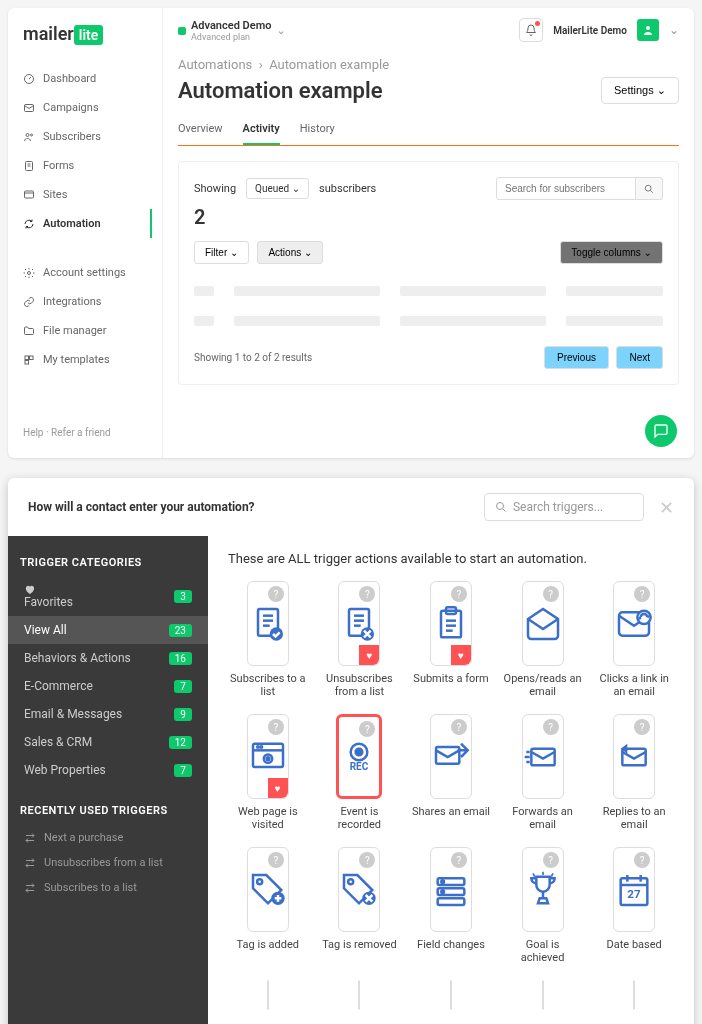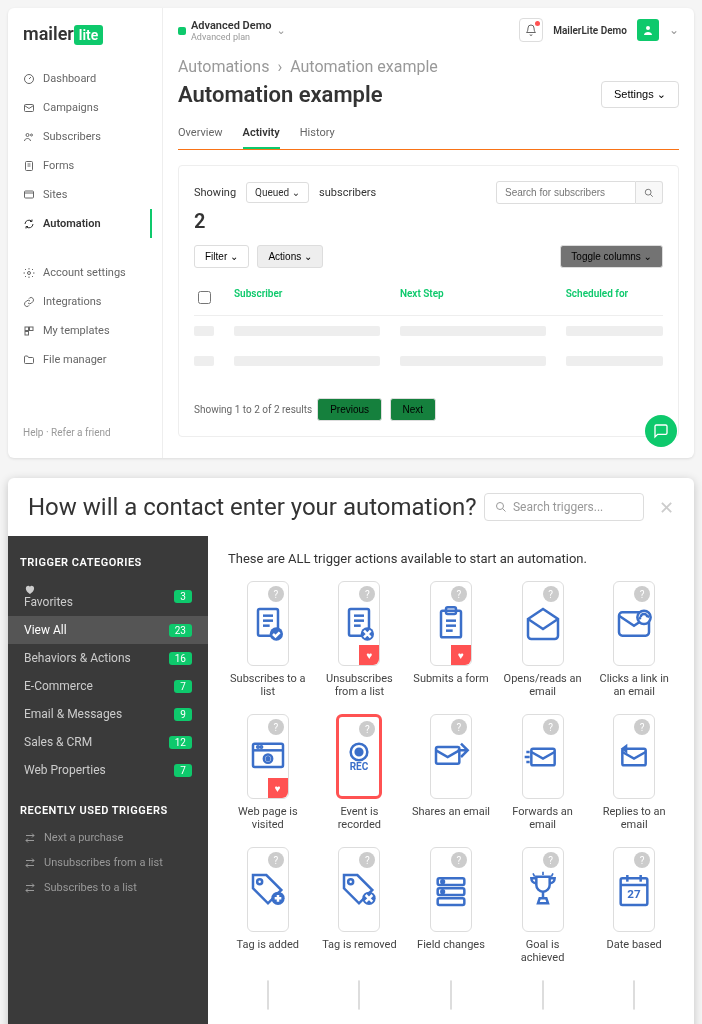--- a/index.html
+++ b/index.html
@@ -18,21 +18,21 @@
 .account-selector{display:flex;align-items:center;gap:5px;font-size:11px}
 .acct-dot{width:8px;height:8px;background:#0EC96C;border-radius:2px}
 .acct-name{font-weight:600;color:#333}
 .acct-plan{color:#999;font-size:9px}
 .topbar-right{margin-left:auto;display:flex;align-items:center;gap:10px}
 .bell{width:24px;height:24px;border:1px solid #ddd;border-radius:4px;display:flex;align-items:center;justify-content:center;position:relative}
 .bell-dot{position:absolute;top:2px;right:2px;width:5px;height:5px;background:#ff5252;border-radius:50%}
 .user-name{font-size:10px;font-weight:600}
 .avatar{width:22px;height:22px;background:#0EC96C;border-radius:3px;color:#fff;display:flex;align-items:center;justify-content:center}
 .content{padding:0 15px;flex:1}
-.breadcrumb{font-size:16px;color:#999;margin:5px 0}
+.breadcrumb{font-size:13px;color:#999;margin:5px 0}
 .breadcrumb a{color:#999;text-decoration:none}
 .page-title-row{display:flex;justify-content:space-between;align-items:center;margin:5px 0 10px}
 .page-title{font-size:22px;font-weight:600;margin:0}
 .settings-btn{border:1px solid #ddd;background:#fff;padding:6px 12px;border-radius:4px;font-size:11px;cursor:pointer}
 .tabs{display:flex;gap:20px;border-bottom:1px solid #f97316;margin-bottom:15px}
 .tab{padding:8px 0;font-size:11px;color:#666;cursor:pointer;border-bottom:2px solid transparent}
 .tab.active{color:#333;font-weight:600;border-bottom-color:#0EC96C}
 .card{background:#fff;border:1px solid #eee;border-radius:4px;padding:15px;margin-bottom:15px}
 .showing-row{display:flex;align-items:center;gap:10px;font-size:11px}
 .queued-select{border:1px solid #ddd;padding:4px 8px;border-radius:3px;font-size:10px}
@@ -44,28 +44,28 @@
 .filter-btn{border:1px solid #ddd;background:#fff;padding:5px 10px;font-size:10px;border-radius:3px;cursor:pointer}
 .actions-btn{background:#eee;border:1px solid #ddd;padding:5px 10px;font-size:10px;border-radius:3px}
 .toggle-cols{margin-left:auto;background:#737373;border:1px solid #ddd;padding:5px 10px;font-size:10px;border-radius:3px}
 .table-header{display:flex;gap:20px;font-size:10px;font-weight:600;color:#0EC96C;padding:8px 0;border-bottom:1px solid #eee}
 .th-check{width:20px}
 .th1{flex:1.5}
 .th2{flex:1.5}
 .th3{flex:1}
 .skeleton-row{display:flex;gap:20px;padding:10px 0}
 .skel{height:10px;background:#eee;border-radius:2px}
-.results-footer{display:flex;justify-content:flex-start;align-items:center;font-size:10px;color:#666;margin-top:22px}
-.pager-btn{border:1px solid #ddd;background:#15803d;padding:5px 12px;font-size:10px;border-radius:3px;margin-left:5px}
+.results-footer{display:flex;justify-content:space-between;align-items:center;font-size:10px;color:#666;margin-top:10px}
+.pager-btn{border:1px solid #ddd;background:#7dd3fc;padding:5px 12px;font-size:10px;border-radius:3px;margin-left:5px}
 .help-btn{position:absolute;right:25px;top:415px;width:32px;height:32px;background:#0EC96C;border-radius:50%;display:flex;align-items:center;justify-content:center;color:#fff}
 
 
 .bottom-section{background:#fff;margin:20px 8px 8px;border-radius:6px;overflow:hidden;box-shadow:0 2px 10px rgba(0,0,0,0.2)}
 .modal-header{display:flex;align-items:center;padding:15px 20px}
-.modal-title{font-size:24px;font-weight:400}
+.modal-title{font-size:12px;font-weight:700}
 .trigger-search{margin-left:auto;display:flex;align-items:center;border:1px solid #ddd;border-radius:4px;padding:6px 10px;width:160px;font-size:12px;color:#999;gap:6px}
 .close-x{margin-left:15px;color:#ccc;font-size:18px;cursor:pointer}
 .modal-body{display:flex;height:550px}
 .modal-sidebar{width:200px;background:#3a3a3a;color:#ccc;padding:12px;font-size:12px;overflow:auto}
 .cat-heading{font-size:11px;font-weight:600;color:#fff;margin:8px 0;letter-spacing:0.5px}
 .cat-item{display:flex;justify-content:space-between;align-items:center;padding:7px 4px;cursor:pointer}
 .cat-item.active{background:#555;margin:0 -12px;padding:7px 16px;color:#fff}
 .cat-badge{background:#0EC96C;color:#fff;font-size:10px;padding:1px 6px;border-radius:3px;min-width:18px;text-align:center}
 .recent-item{display:flex;align-items:center;gap:8px;padding:6px 4px;color:#999;font-size:11px}
 .modal-main{flex:1;padding:15px 20px;overflow:auto;position:relative}
@@ -143,31 +143,31 @@
         </div>
         <div class="nav-item">
           <svg class="nav-icon" viewBox="0 0 24 24" fill="none" stroke="currentColor" stroke-width="2">
             <path d="M10 14a5 5 0 007 0l3-3a5 5 0 00-7-7l-1 1"></path>
             <path d="M14 10a5 5 0 00-7 0l-3 3a5 5 0 007 7l1-1"></path>
           </svg>
           <span>Integrations</span>
         </div>
         <div class="nav-item">
           <svg class="nav-icon" viewBox="0 0 24 24" fill="none" stroke="currentColor" stroke-width="2">
+            <path d="M3 6a2 2 0 012-2h4l2 3h8a2 2 0 012 2v8a2 2 0 01-2 2H5a2 2 0 01-2-2z"></path>
+          </svg>
+          <span>File manager</span>
+        </div>
+        <div class="nav-item">
+          <svg class="nav-icon" viewBox="0 0 24 24" fill="none" stroke="currentColor" stroke-width="2">
             <rect x="4" y="4" width="7" height="7"></rect>
             <rect x="13" y="4" width="7" height="7"></rect>
             <rect x="4" y="13" width="7" height="7"></rect>
           </svg>
           <span>My templates</span>
-        </div>
-        <div class="nav-item">
-          <svg class="nav-icon" viewBox="0 0 24 24" fill="none" stroke="currentColor" stroke-width="2">
-            <path d="M3 6a2 2 0 012-2h4l2 3h8a2 2 0 012 2v8a2 2 0 01-2 2H5a2 2 0 01-2-2z"></path>
-          </svg>
-          <span>File manager</span>
         </div>
       </div>
     <div class="footer-links">
       <span>Help</span> · <span>Refer a friend</span>
     </div>
   </div>
   <div class="main">
     <div class="topbar">
       <div class="account-selector">
         <span class="acct-dot"></span>
@@ -221,26 +221,20 @@
                   <line x1="21" y1="21" x2="15" y2="15"></line>
                 </svg>
             </button>
           </div>
         </div>
         <div class="count">2</div>
         <div class="filter-row">
           <button class="filter-btn"><span>Filter</span> ⌄</button>
           <button class="actions-btn"><span>Actions</span> ⌄</button>
           <button class="toggle-cols"><span>Toggle columns</span> ⌄</button>
-        </div>
-        <div class="table-header">
-          <span class="th-check"><input type="checkbox" style=""></span>
-          <span class="th1">Subscriber</span>
-          <span class="th2">Next Step</span>
-          <span class="th3">Scheduled for</span>
         </div>
         <div class="skeleton-row">
             <span class="skel" style="width:20px"></span>
             <span class="skel th1"></span>
             <span class="skel th2"></span>
             <span class="skel th3"></span>
           </div>
         <div class="skeleton-row">
             <span class="skel" style="width:20px"></span>
             <span class="skel th1"></span>

